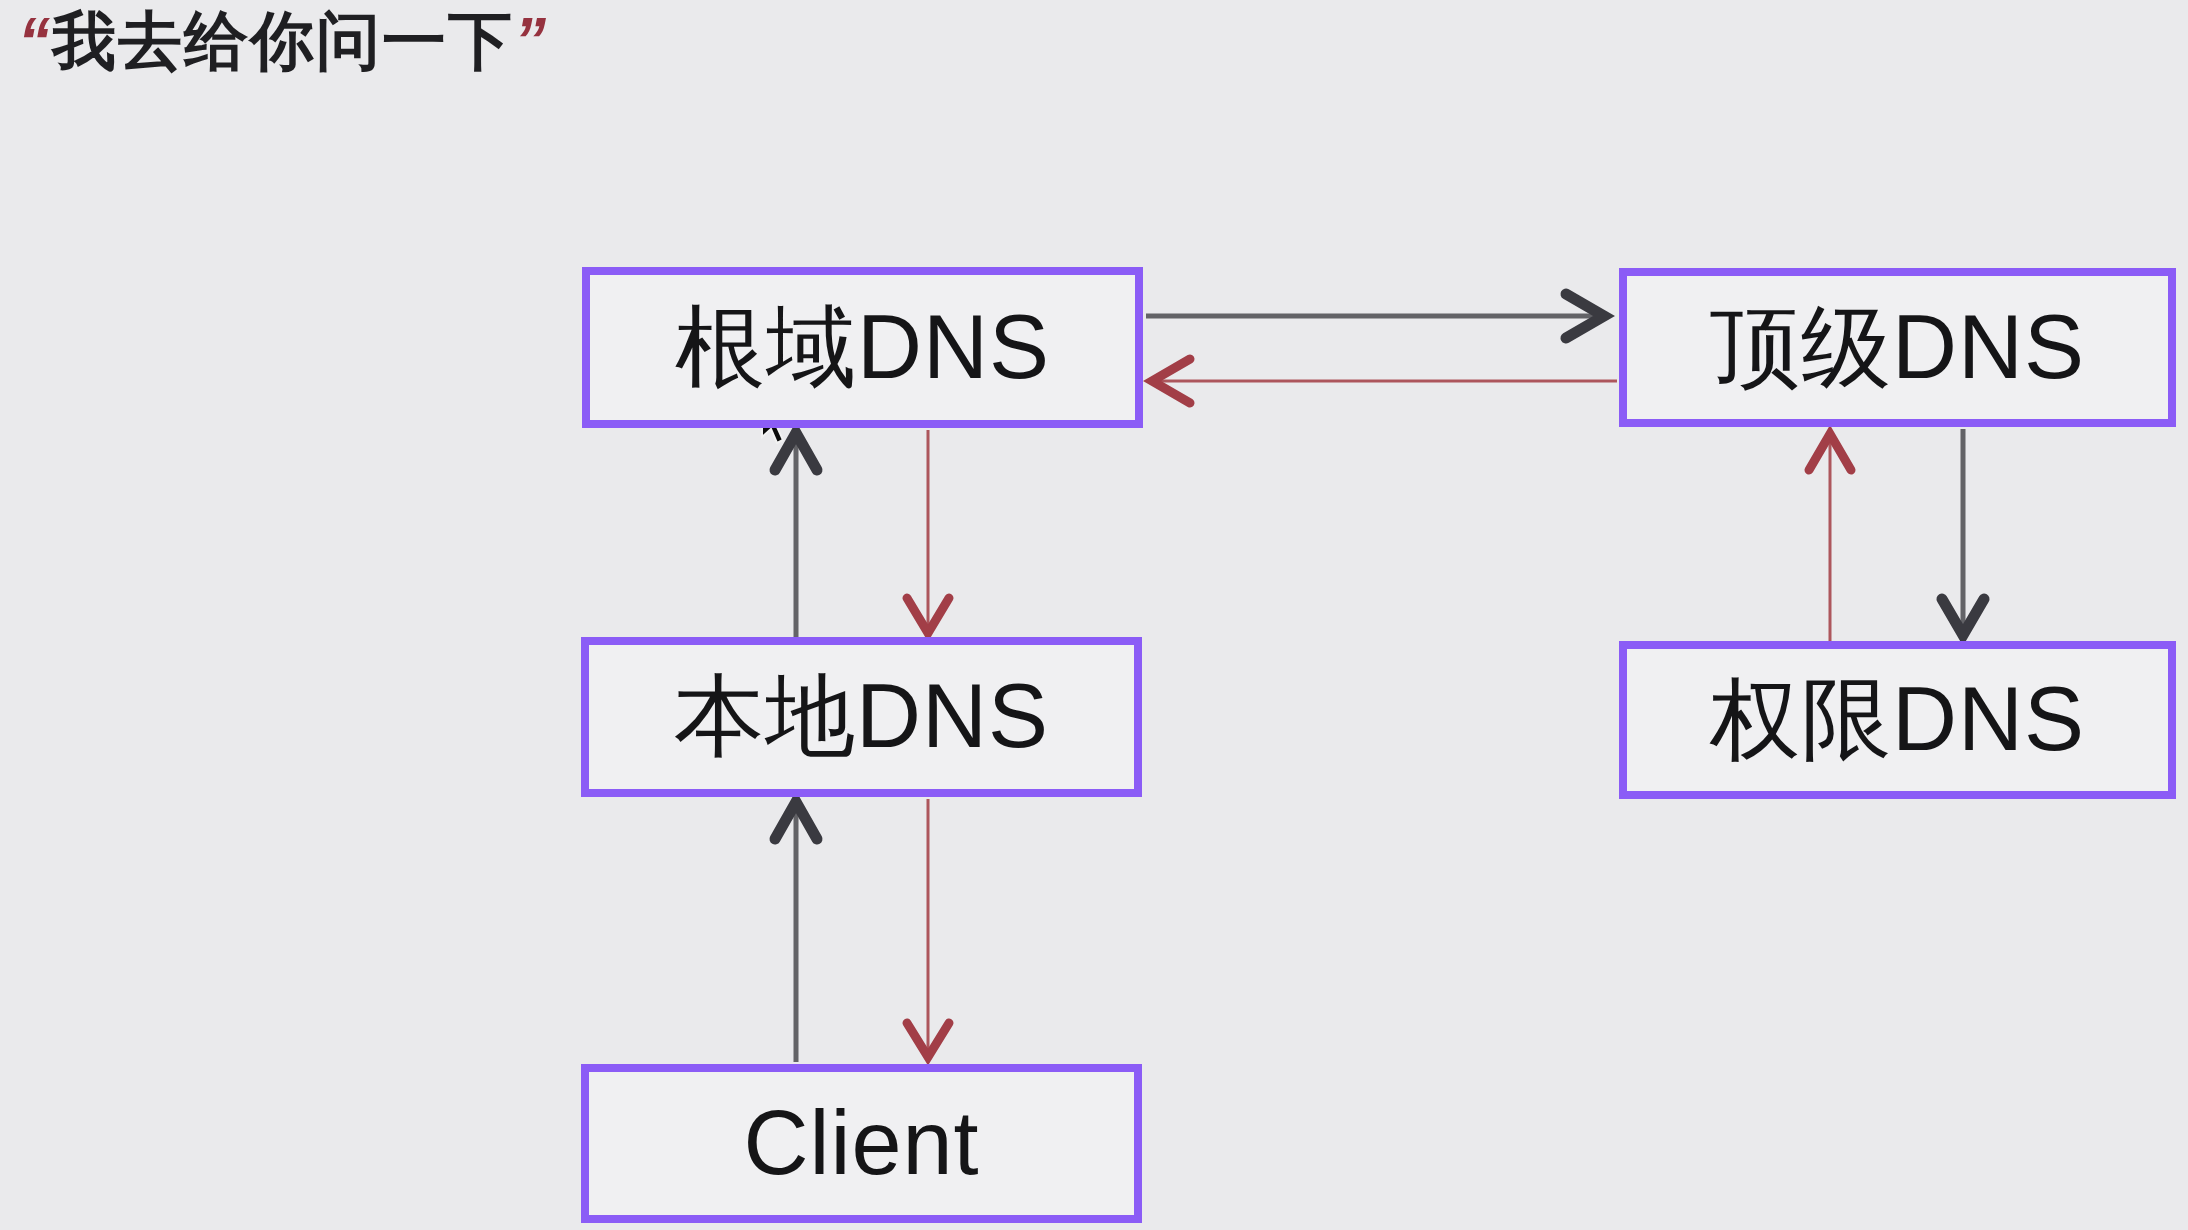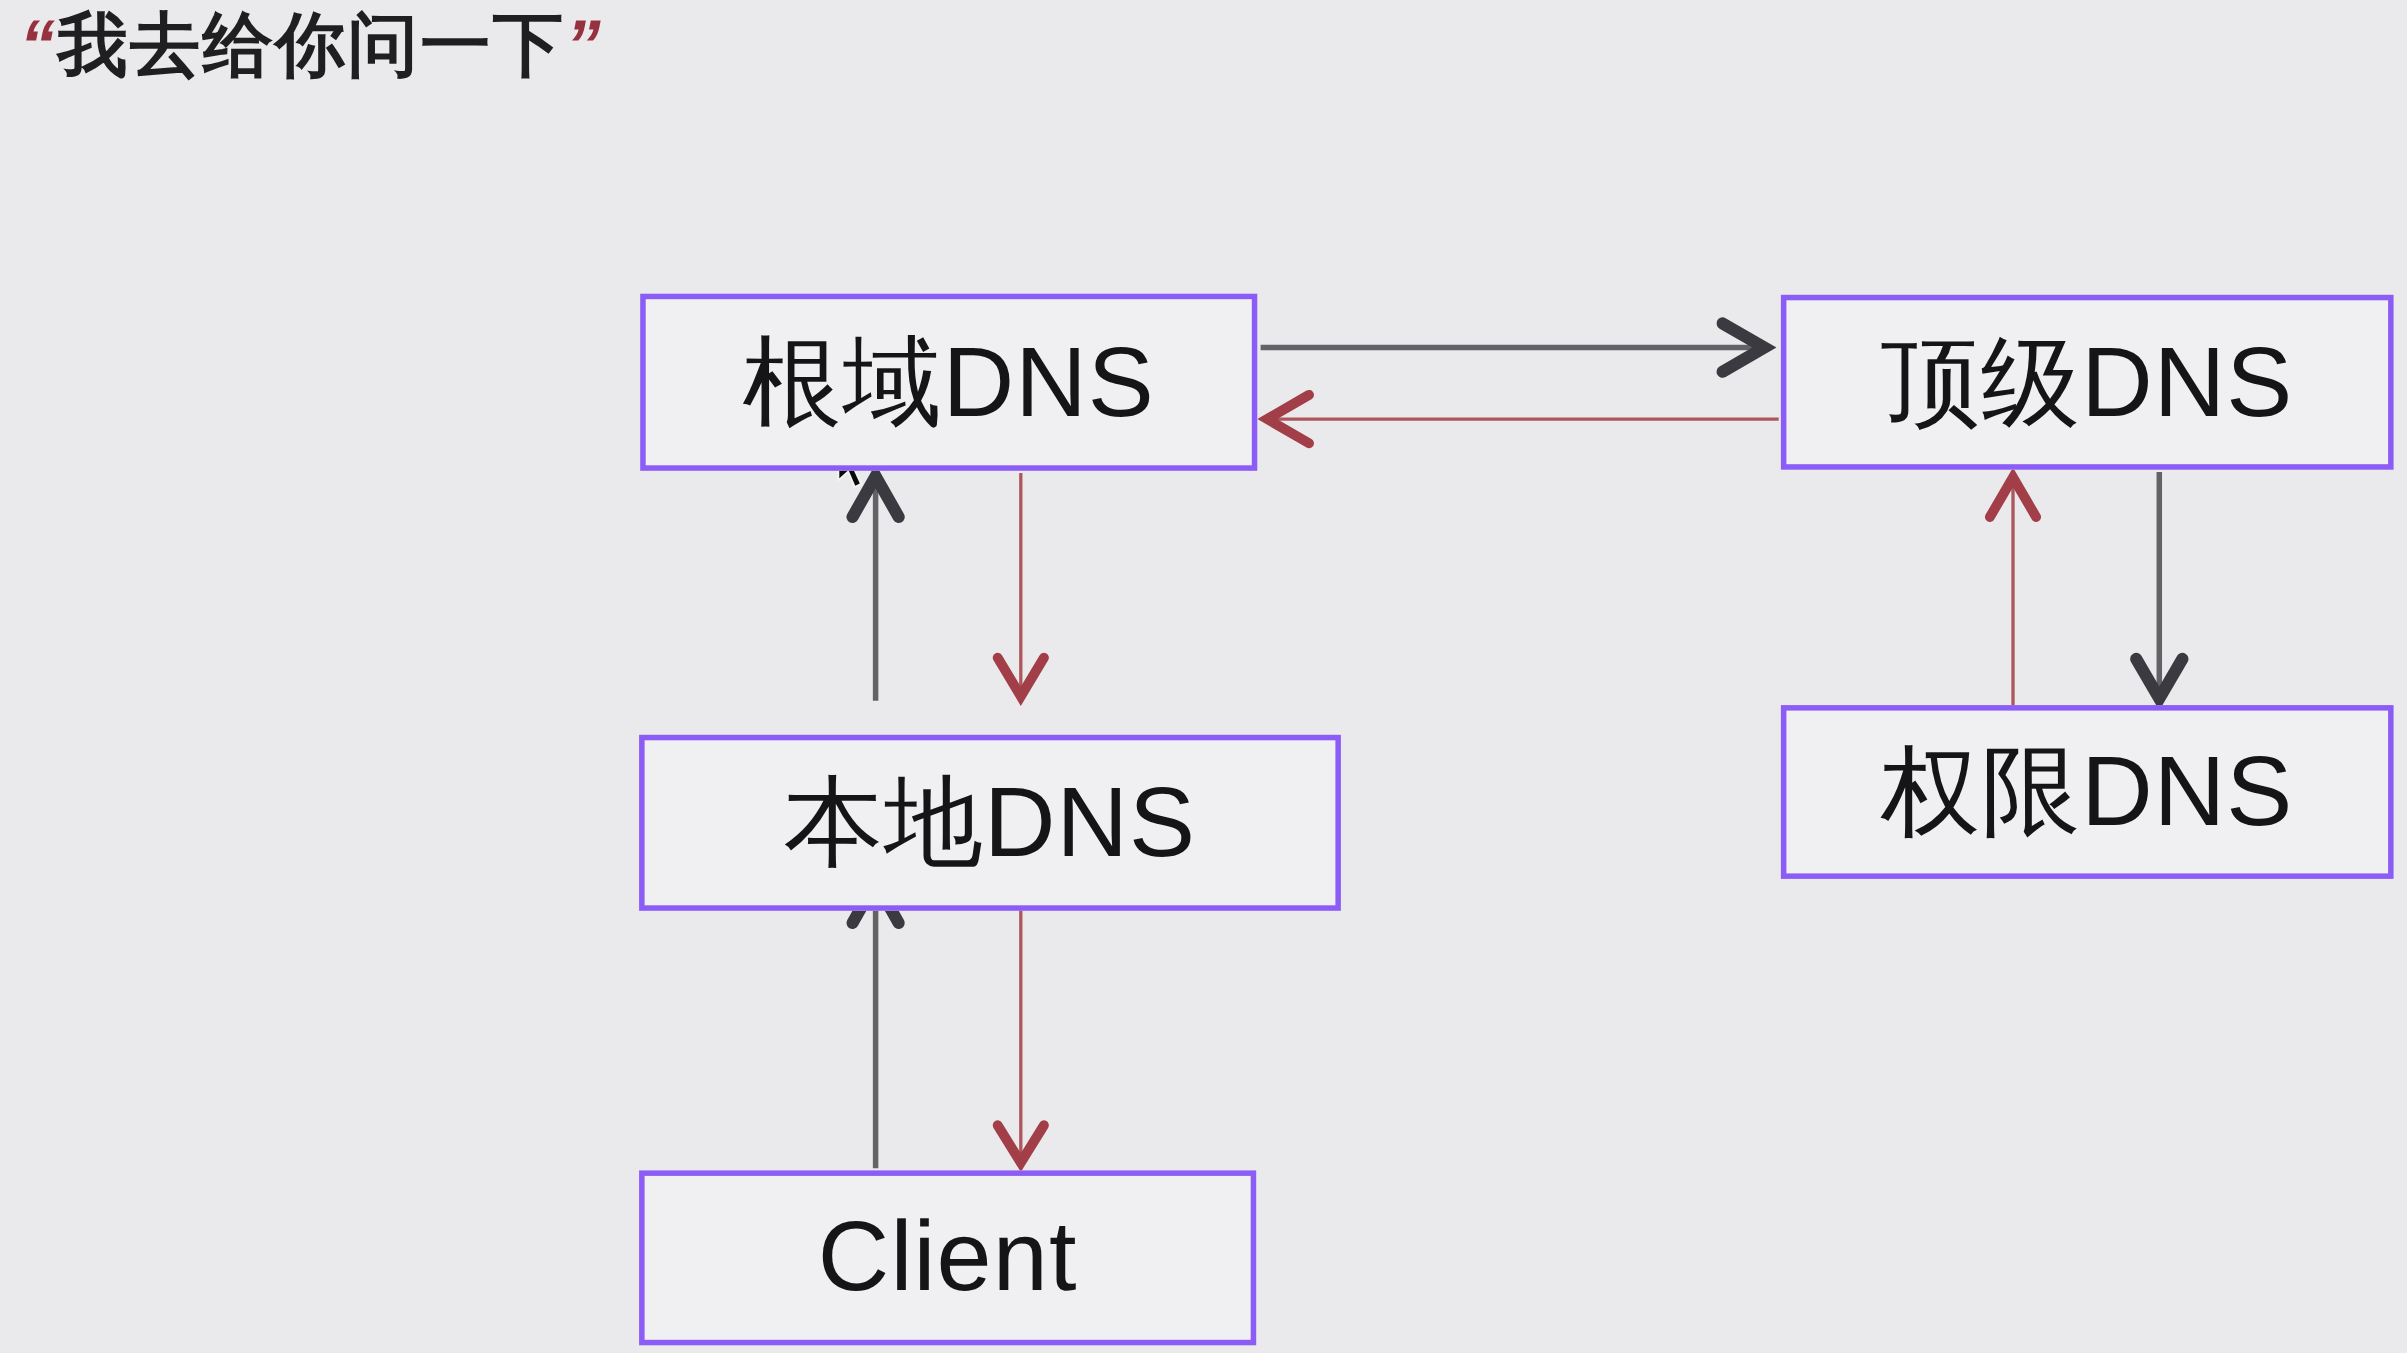--- a/index.html
+++ b/index.html
@@ -28,33 +28,33 @@
     line-height: 1.3;
   }
   .page-title .quote {
     color: #96323f;
     font-weight: 700;
     font-style: italic;
   }
   .node {
     position: absolute;
     background: #f0f0f2;
-    border: 5px solid #8b5cf6;
+    border: 8px solid #8b5cf6;
     box-sizing: border-box;
     display: flex;
     align-items: center;
     justify-content: center;
     font-size: 90px;
     color: #151517;
     letter-spacing: 1px;
     white-space: nowrap;
   }
   .node-root   { left: 582px;  top: 267px; width: 561px; height: 161px; }
   .node-tld    { left: 1619px; top: 268px; width: 557px; height: 159px; justify-content: center; }
-  .node-local  { left: 581px;  top: 668px; width: 638px; height: 160px; }
+  .node-local  { left: 581px;  top: 637px; width: 561px; height: 160px; }
   .node-auth   { left: 1619px; top: 641px; width: 557px; height: 158px; }
   .node-client { left: 581px;  top: 1064px; width: 561px; height: 159px; text-align: right; }
   svg.edges {
     position: absolute;
     left: 0; top: 0;
     width: 2188px;
     height: 1230px;
     pointer-events: none;
   }
   .shaft-gray   { stroke: #636367; stroke-width: 5;  fill: none; }

